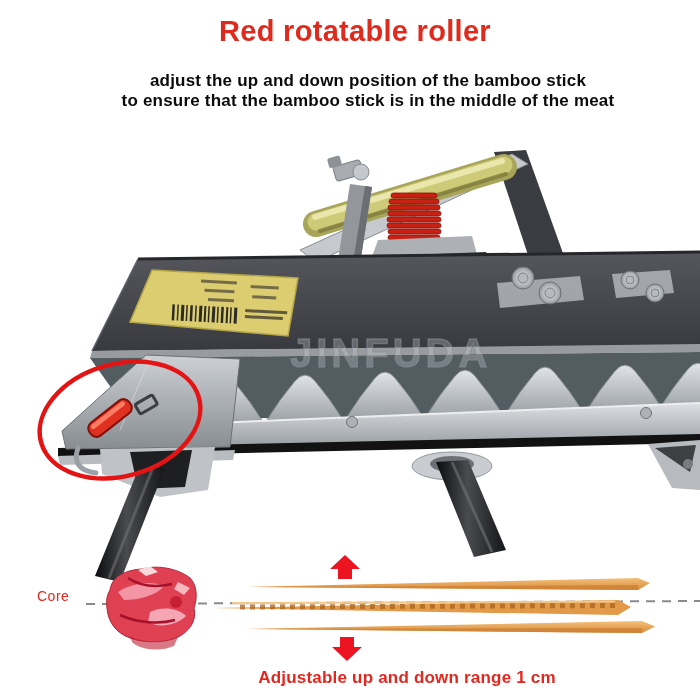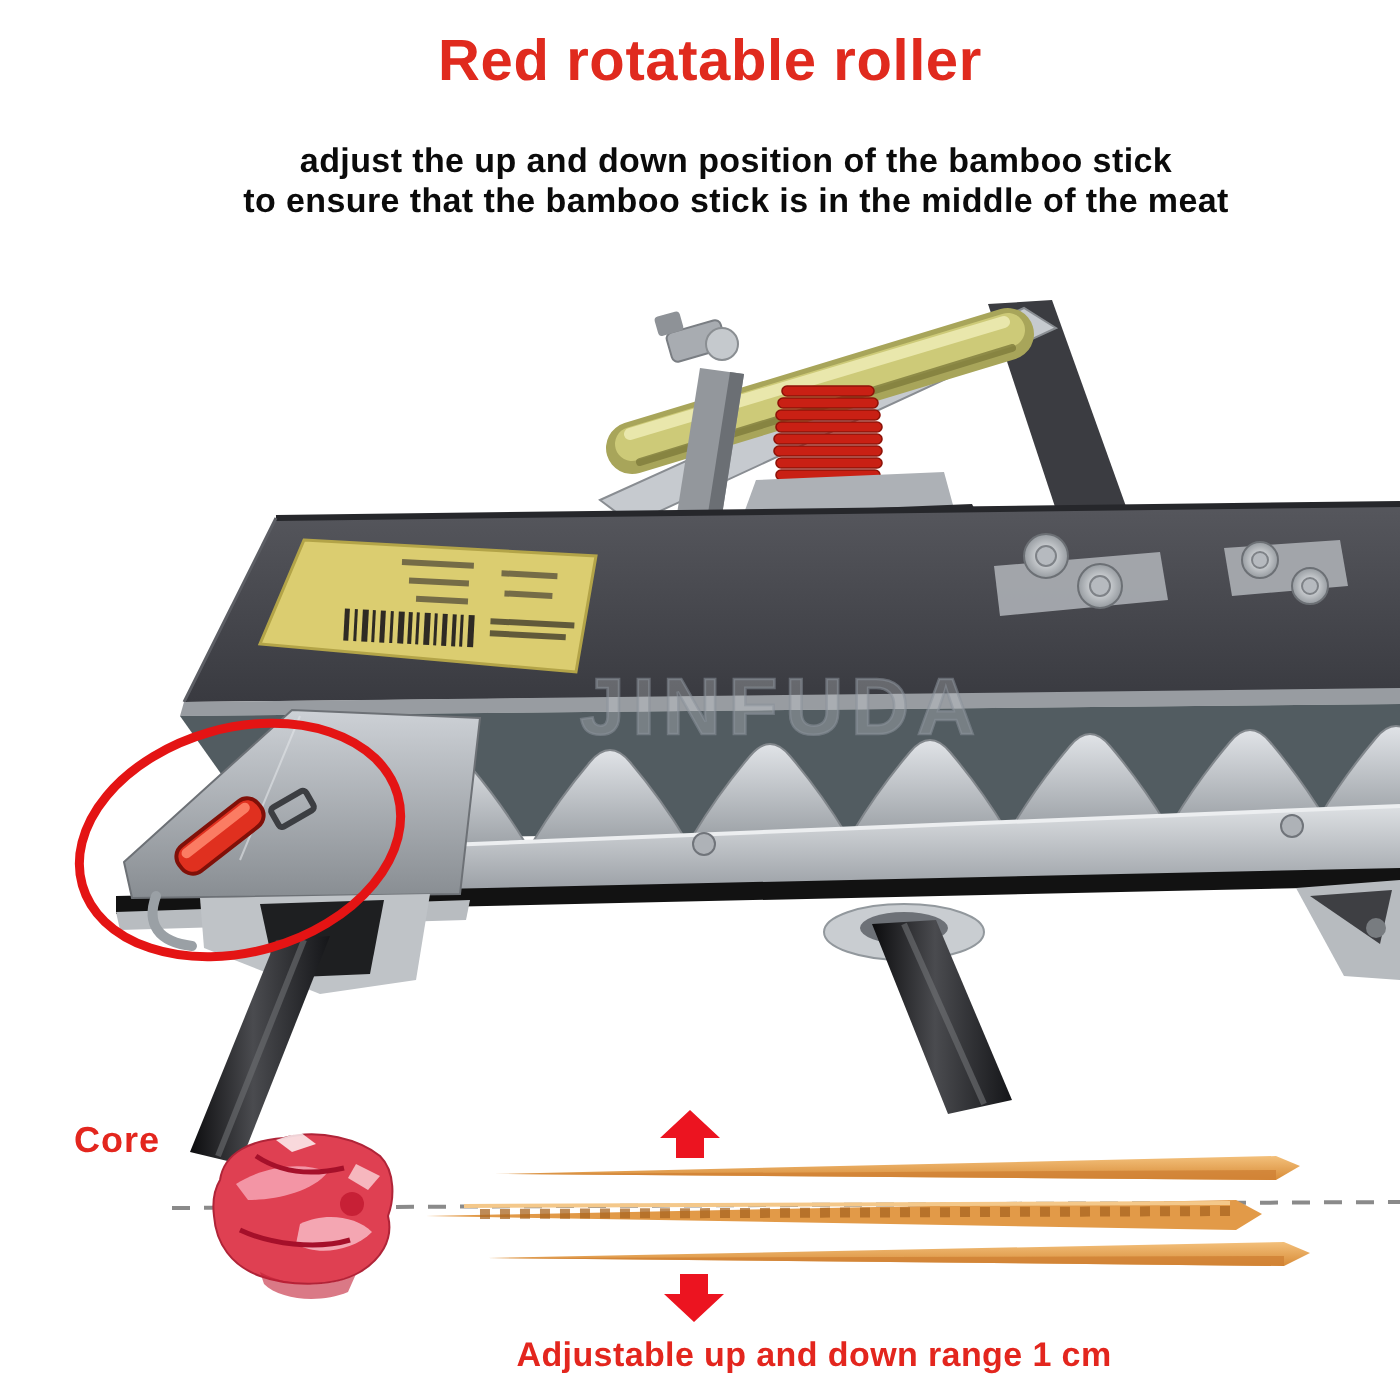--- a/index.html
+++ b/index.html
@@ -10,22 +10,22 @@
   .photo-svg{position:absolute;left:0;top:0;}
   .title{
     position:absolute;top:15px;left:0;width:100%;text-align:center;transform:translateX(5px);
     font-size:29px;font-weight:800;color:#e02a1e;letter-spacing:.3px;
   }
   .subtitle{
     position:absolute;top:71px;left:0;width:100%;text-align:center;transform:translateX(18px);
     font-size:17px;line-height:19.5px;font-weight:700;color:#0b0b0b;letter-spacing:.2px;
   }
   .core-label{
-    position:absolute;left:37px;top:560px;
-    font-size:18px;font-weight:700;color:#e3261e;letter-spacing:.5px;
+    position:absolute;left:37px;top:588px;
+    font-size:14px;font-weight:400;color:#e3261e;letter-spacing:.5px;
   }
   .bottom-caption{
     position:absolute;top:668px;left:0;width:100%;text-align:center;transform:translateX(57px);
     font-size:17px;font-weight:800;color:#e3261e;letter-spacing:.2px;
   }
 </style>
 </head>
 <body>
 
 <div class="canvas">

